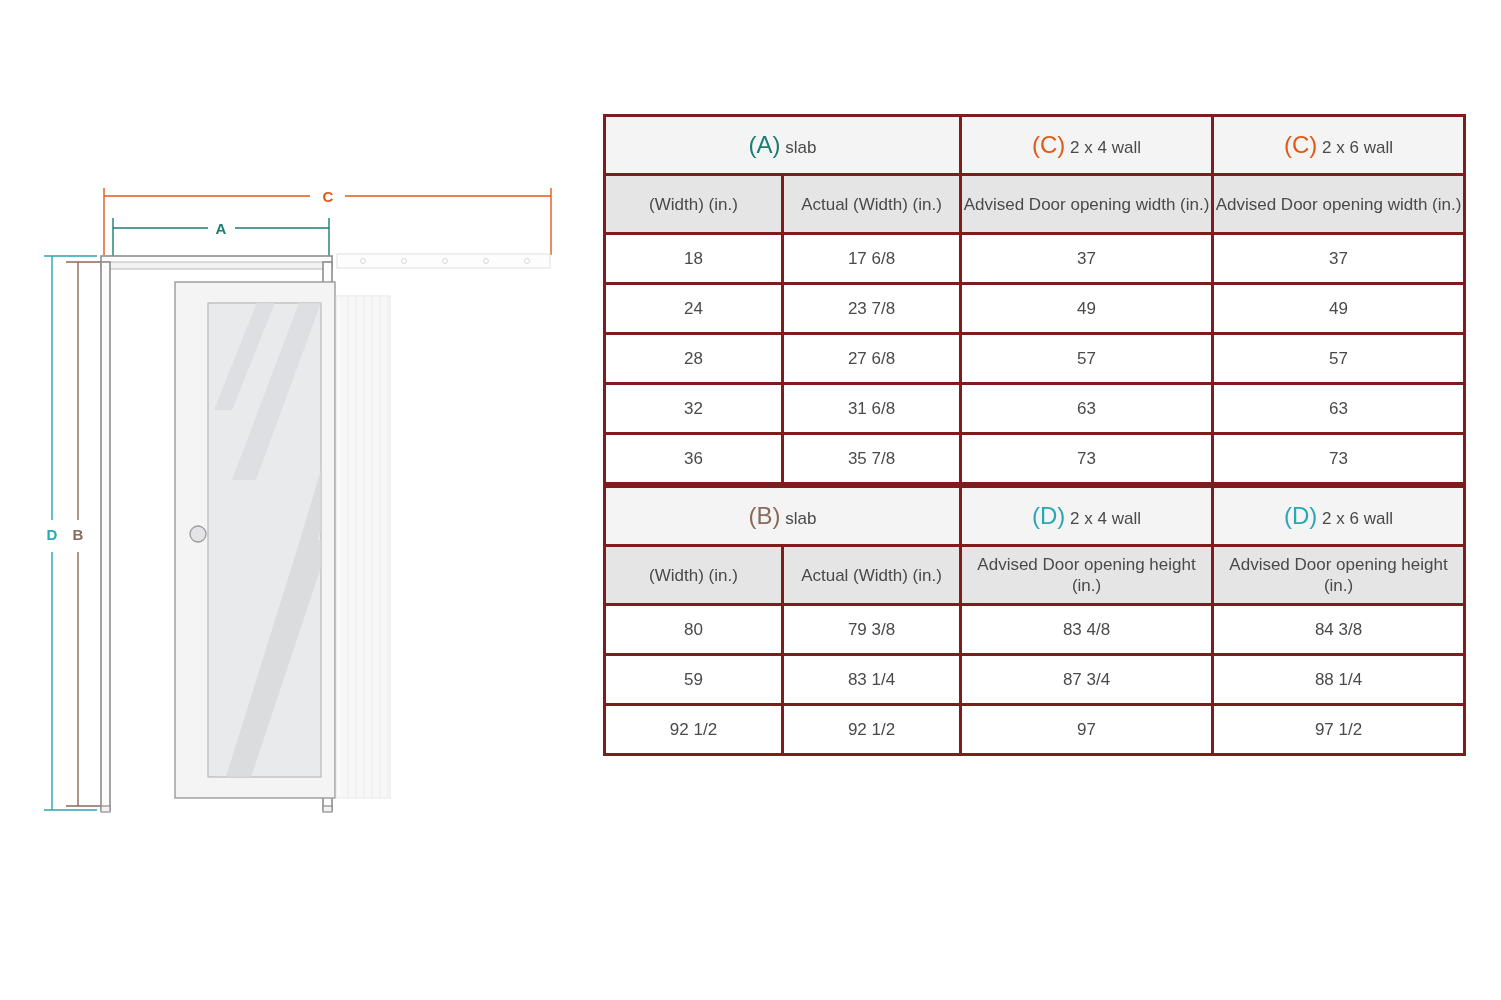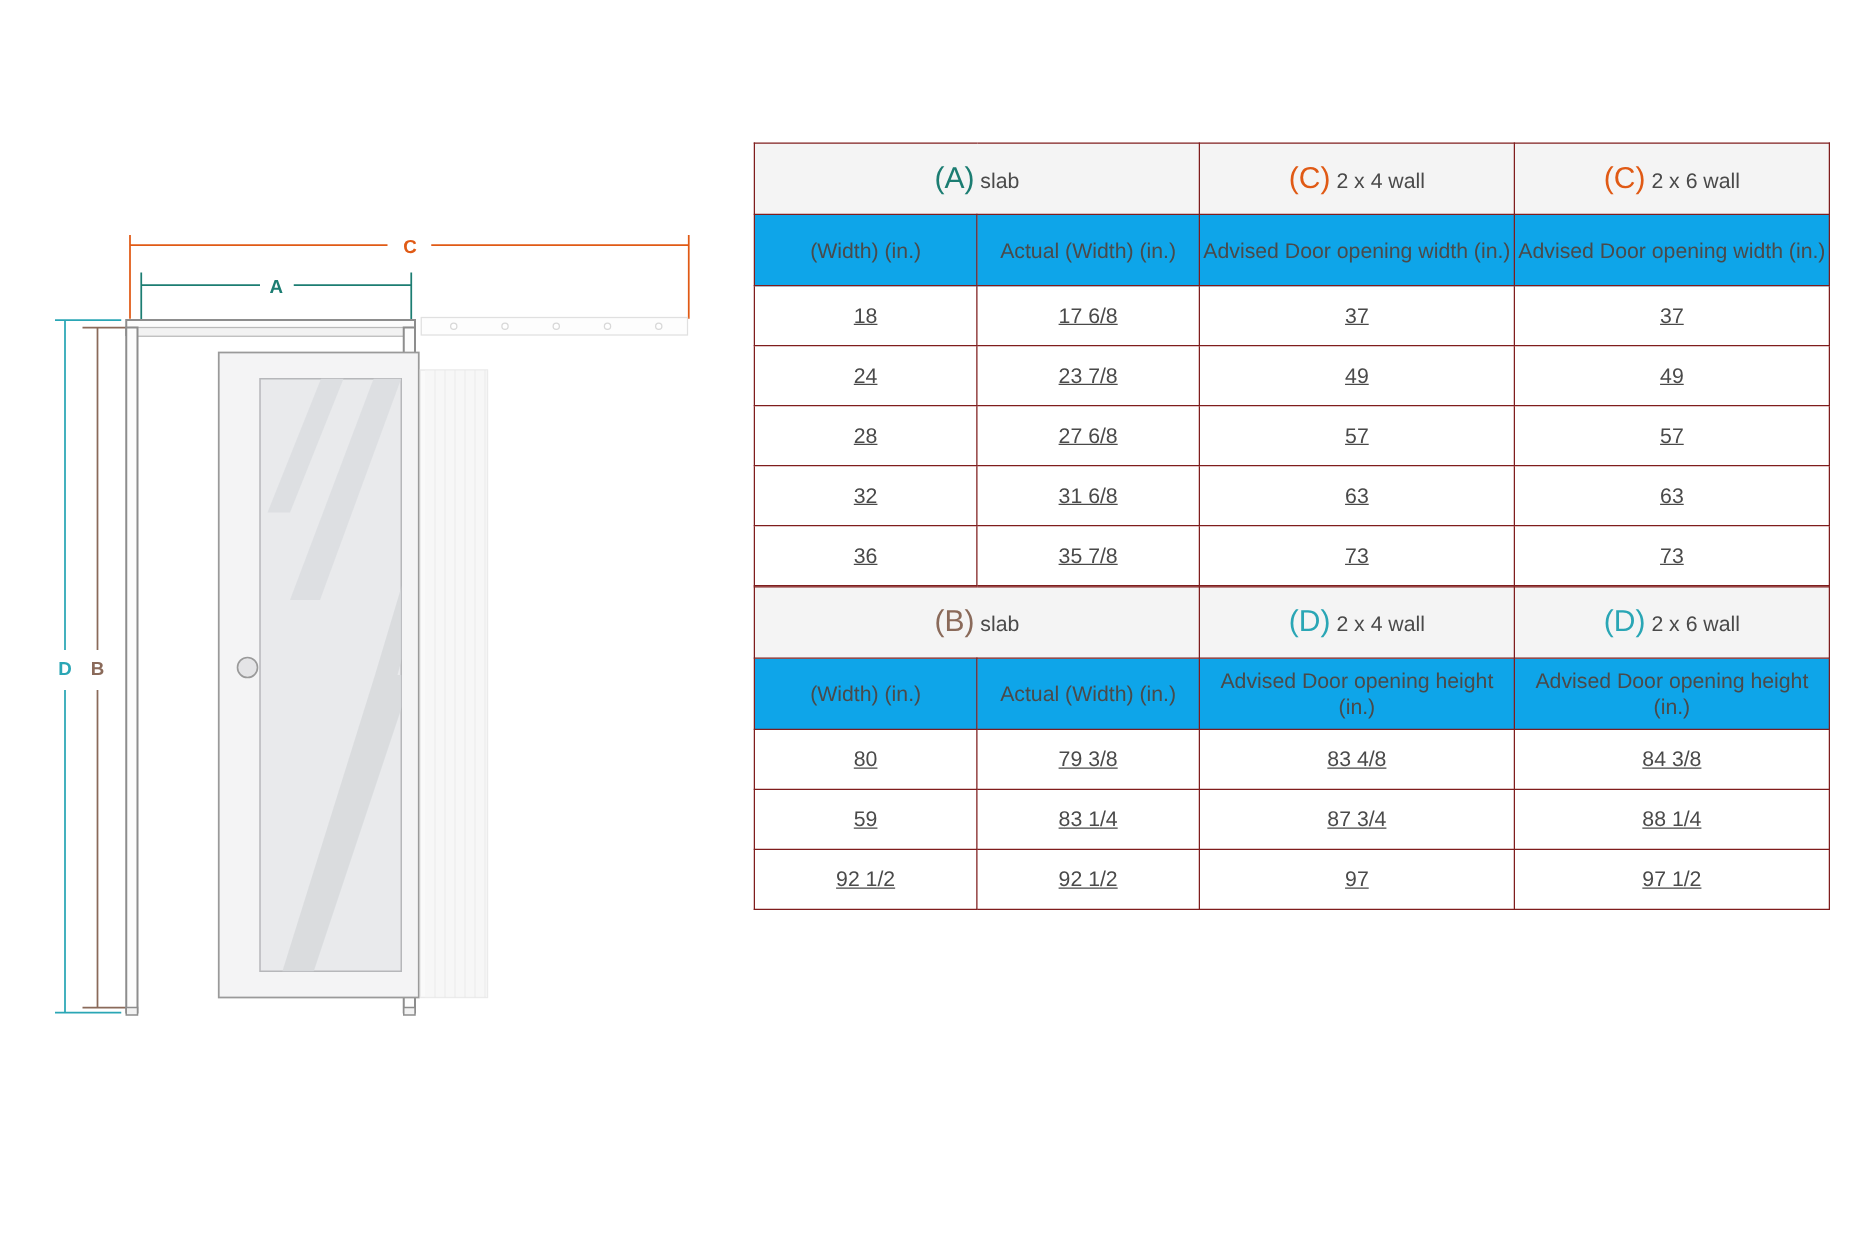--- a/index.html
+++ b/index.html
@@ -32,49 +32,48 @@
     top: 114px;
     width: 860px;
   }
 
   table.spec {
     border-collapse: collapse;
     width: 860px;
     table-layout: fixed;
   }
   table.spec td, table.spec th {
-    border: 1px solid #7f1d1d;
+    border: 3px solid #7f1d1d;
     text-align: center;
     vertical-align: middle;
     font-weight: normal;
     color: #4a4a4a;
     font-size: 17px;
     padding: 0;
   }
 
   .sec-head td {
     background: #f4f4f4;
     height: 56px;
     font-size: 24px;
     padding: 0 10px;
   }
   .sec-head .letter {
     font-size: 24px;
   }
   .sub-head td {
-    background: #0ea5e9;
+    background: #e5e5e5;
     height: 56px;
     font-size: 17px;
     line-height: 21px;
     padding: 4px 8px;
   }
   .data-row td {
     height: 47px;
     font-size: 17px;
-    text-decoration: underline;
   }
 
   .col-a { width: 178px; }
   .col-b { width: 178px; }
   .col-c { width: 252px; }
   .col-d { width: 252px; }
 
   .teal  { color: #1c7d72; }
   .orange{ color: #e05a15; }
   .brown { color: #8a6a5a; }

